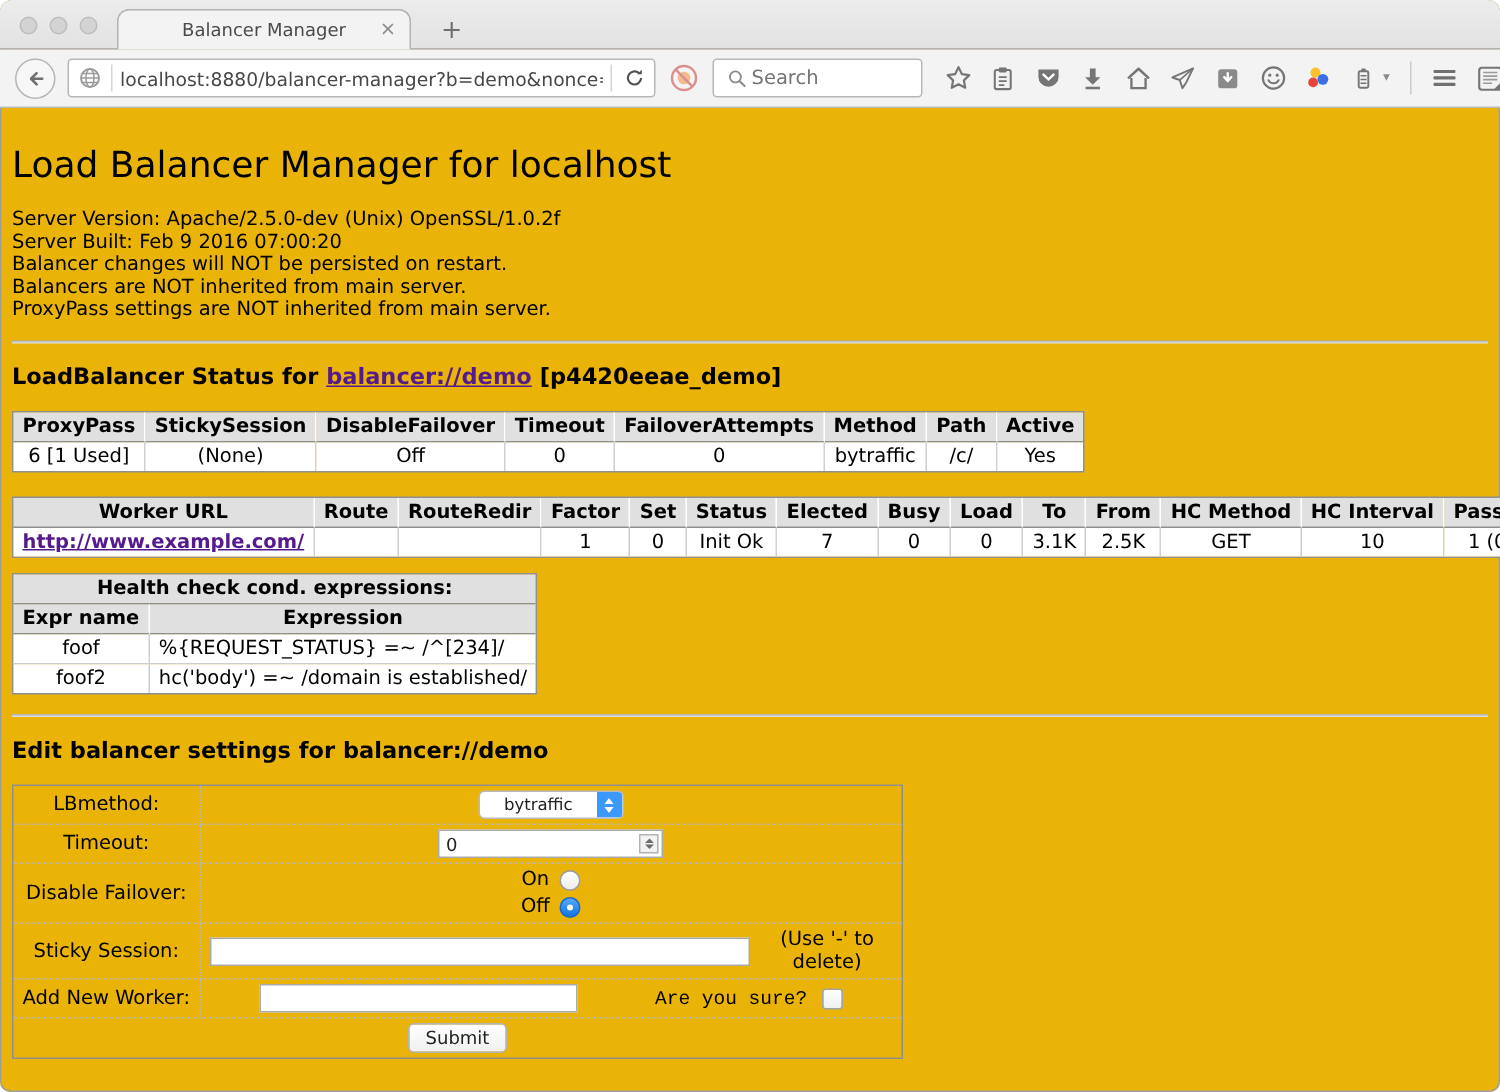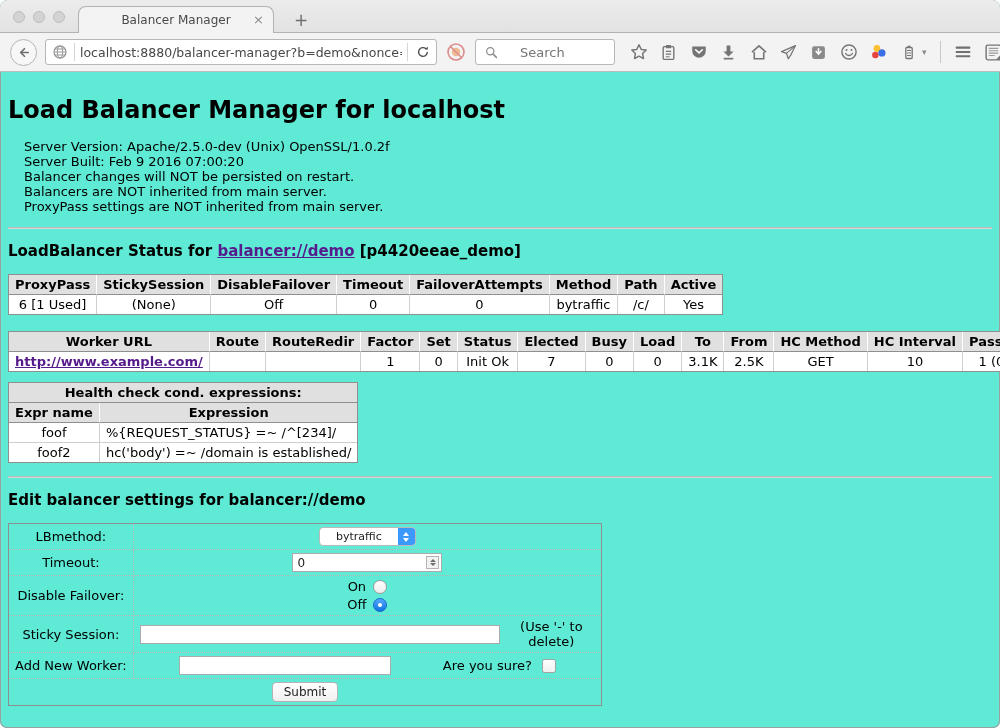--- a/index.html
+++ b/index.html
@@ -1,21 +1,21 @@
 <!DOCTYPE html>
 <html><head>
 <meta charset="utf-8">
 <style>
   * { box-sizing: border-box; margin: 0; padding: 0; }
   html,body { background:#ffffff; }
   body { font-family:"DejaVu Sans", sans-serif; }
 
   .window {
     width:1000px; height:728px; margin:0 auto; position:relative;
-    border-radius:8px 8px 7px 7px; overflow:hidden; background:#5eead4;
+    border-radius:8px 8px 7px 7px; overflow:hidden; background:#eab308;
     box-shadow: inset 0 0 0 1px #9e9e9e;
   }
 
   
   .tabbar {
     height:33px; position:relative;
     background:linear-gradient(#ececec,#e2e2e2);
     display:flex; align-items:flex-end;
   }
   .tabbar::after {
@@ -50,35 +50,35 @@
     display:flex; align-items:center; padding:0 4px; gap:5px; flex:none;
   }
   .urlbar .divider { width:1px; height:18px; background:#d4d4d4; }
   .url-text {
     flex:1; border:none; outline:none; background:transparent;
     font-family:"DejaVu Sans", sans-serif; font-size:12.5px; color:#474747; min-width:0;
   }
   .shield { flex:none; width:22px; height:22px; display:flex; align-items:center; justify-content:center; }
   .searchbar {
     width:140px; height:26px; background:#fff; border:1px solid #b7b7b7; border-radius:3px;
-    display:flex; align-items:center; padding:0 6px; gap:19px; flex:none;
+    display:flex; align-items:center; padding:0 6px; gap:0; flex:none;
   }
   .search-input {
     flex:1; border:none; outline:none; background:transparent;
     font-family:"DejaVu Sans", sans-serif; font-size:13px; color:#555; min-width:0;
   }
   .tb-icons { display:flex; align-items:center; gap:11px; margin-left:6px; }
   .tb-icon { width:19px; height:19px; display:flex; align-items:center; justify-content:center; }
   .caret { font-size:9px; color:#8a8a8a; margin-left:-7px; }
   .vsep { width:1px; height:22px; background:#c9c9c9; margin:0 2px; }
 
   
   .content { height:656px; padding:8px; overflow:hidden; font-size:13px; color:#000; }
-  h1.pagetitle { font-size:24px; font-weight:bold; margin:16px 0 15px 0; }
-  .srvinfo div { line-height:15px;margin-left:16px; }
+  h1.pagetitle { font-size:24px; font-weight:normal; margin:16px 0 15px 0; }
+  .srvinfo div { line-height:15px; }
   hr.rule { border:0; height:2px; margin:13px 0;
             background:linear-gradient(#ababab,#e6e6e6); }
   h3.section { font-size:15px; font-weight:bold; margin:4px 0 14px 0; }
   h3.section a { color:#551a8b; }
 
   table.data { border-collapse:separate; border-spacing:0; border:1px solid #8f8f8f;
                font-size:13px; margin-bottom:16px; }
   table.data th { background:#e0e0e0; font-weight:bold; padding:2px 6px; text-align:center;
                   border-right:1px solid #fff; border-bottom:1px solid #8f8f8f; white-space:nowrap; }
   table.data th:last-child { border-right:none; }
@@ -129,21 +129,21 @@
   .radio { width:14px; height:14px; border-radius:50%; }
   .radio.off { background:linear-gradient(#ffffff,#ededed); border:1px solid #9c9c9c; }
   .radio.on  { background:linear-gradient(#55a9ff,#1173e2); border:1px solid #1669c9; position:relative; }
   .radio.on::after { content:""; position:absolute; left:4px; top:4px; width:4px; height:4px;
                      border-radius:50%; background:#fff; }
 
   .sticky-cell { display:flex; align-items:center; justify-content:flex-start; gap:8px; }
   .sticky-in { flex:0 0 360px; }
   .worker-cell { display:flex; align-items:center; justify-content:center; gap:10px; }
   .worker-in { width:212px; }
-  .confirm-gap { margin-left:42px; }
+  .confirm-gap { margin-left:42px;font-family:Liberation Mono, monospace; }
   .checkbox { width:14px; height:14px; border:1px solid #a3a3a3; border-radius:2.5px;
               background:linear-gradient(#ffffff,#f0f0f0); display:inline-block; vertical-align:middle; }
 
   .submit-btn { font-family:"DejaVu Sans",sans-serif; font-size:12px; color:#222;
                 background:linear-gradient(#ffffff,#f0f0f0); border:1px solid #b3b3b3;
                 border-radius:4px; padding:2px 11px; }
 
   svg { display:block; }
 </style>
 </head>

